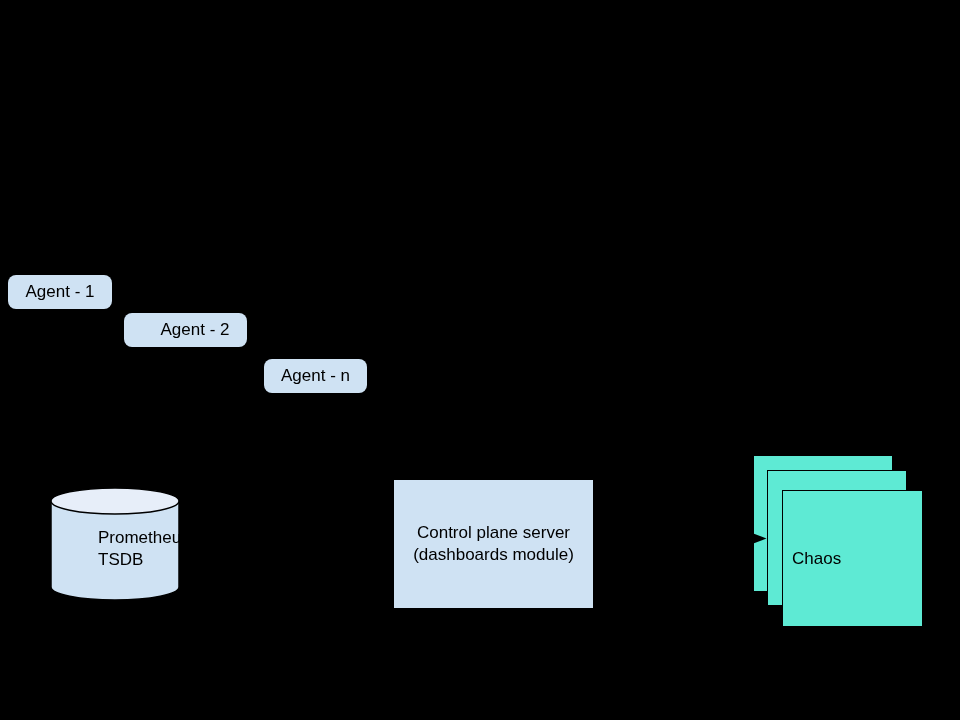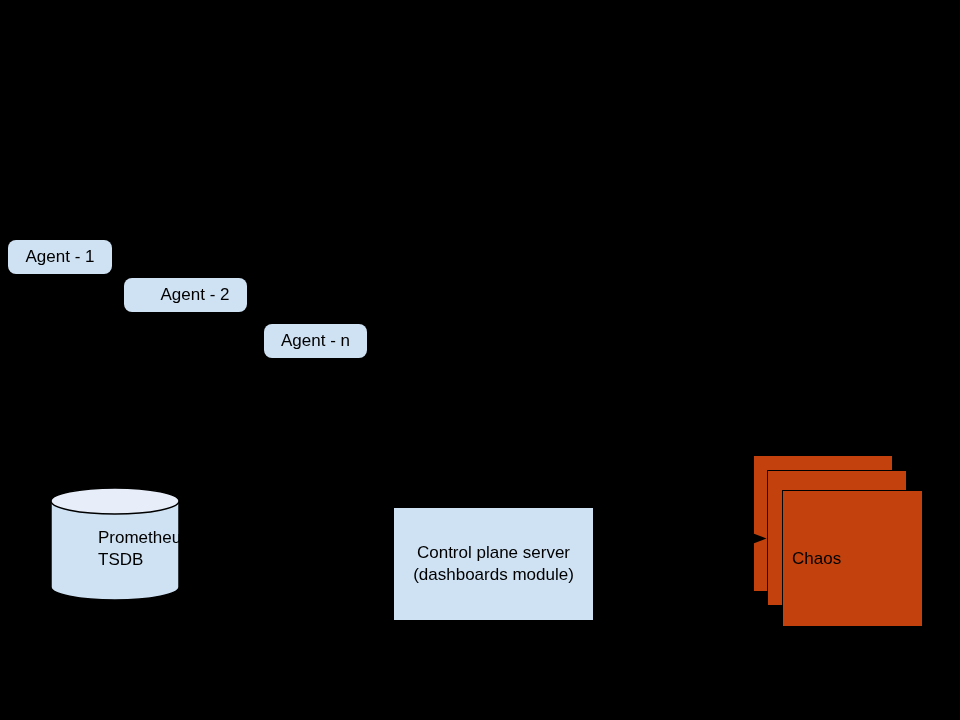--- a/index.html
+++ b/index.html
@@ -16,20 +16,21 @@
   
   .agent {
     position: absolute;
     background: #cfe2f3;
     border-radius: 8px;
     display: flex;
     align-items: center;
     justify-content: center;
     font-size: 17px;
     color: #000;
+    margin-top: 35px;
   }
   .agent-1 { left: 8px;   top: 240px; width: 104px; height: 34px; }
   .agent-2 { left: 124px; top: 278px; width: 104px; height: 34px; padding-left: 19px; }
   .agent-n { left: 264px; top: 324px; width: 103px; height: 34px; text-align: center; }
 
   
   .cylinder {
     position: absolute;
     left: 50px; top: 487px;
     width: 130px; height: 114px;
@@ -41,37 +42,36 @@
     font-size: 17px;
     line-height: 22px;
     color: #000;
     margin-left: 35px;
   }
 
   
   .control-plane {
     position: absolute;
     left: 394px; top: 480px;
-    width: 199px; height: 112px;
+    width: 199px; height: 128px;
     background: #cfe2f3;
     display: flex;
     flex-direction: column;
     align-items: center;
     justify-content: center;
     text-align: center;
     font-size: 17px;
     line-height: 22px;
     color: #000;
-    margin-top: 28px;
   }
 
   
   .card {
     position: absolute;
-    background: #c2410c;
+    background: #5eead4;
     border: 1.5px solid #000000;
     box-sizing: border-box;
   }
   .card-back   { left: 753px; top: 455px; width: 140px; height: 137px; }
   .card-middle { left: 767px; top: 470px; width: 140px; height: 136px; }
   .card-front  {
     left: 782px; top: 490px; width: 141px; height: 137px;
     display: flex;
     flex-direction: column;
     justify-content: center;

